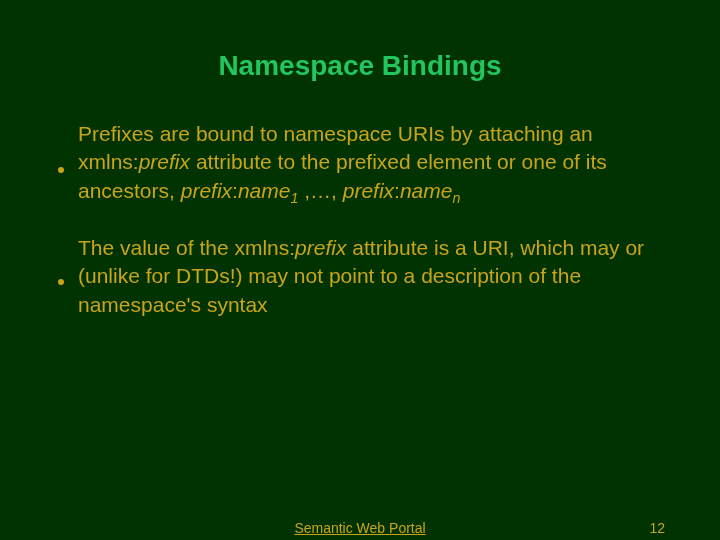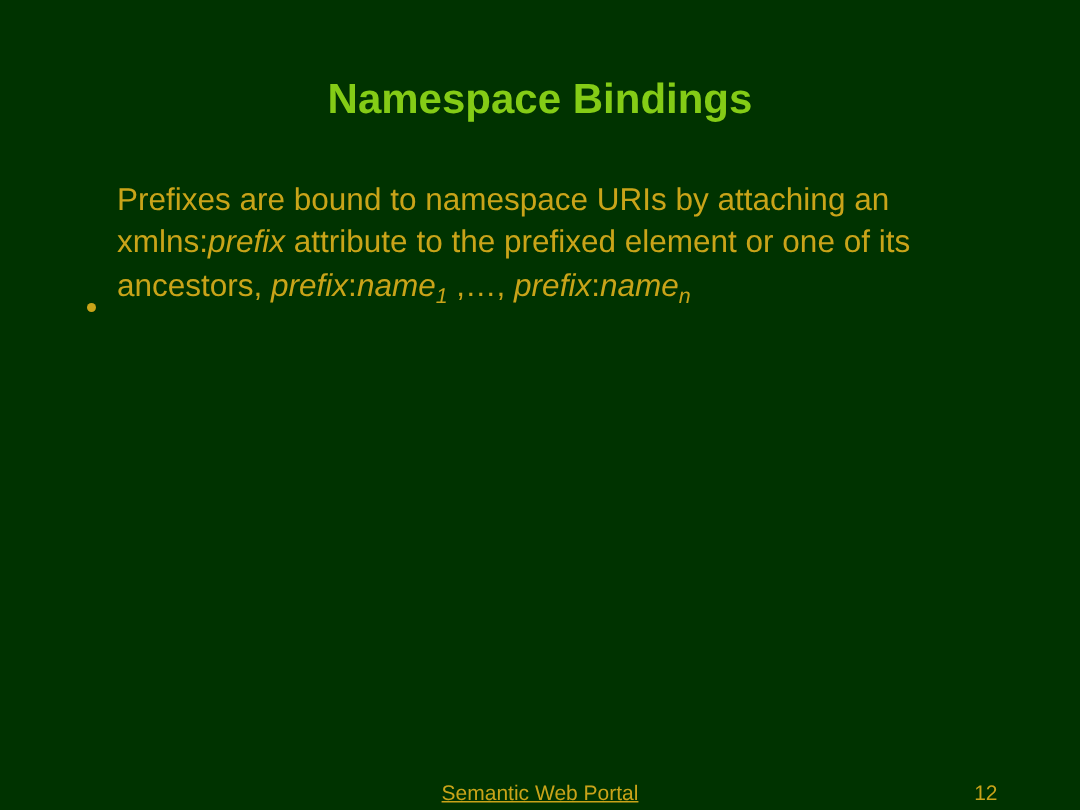--- a/index.html
+++ b/index.html
@@ -14,29 +14,29 @@
   .slide {
     width: 720px;
     height: 540px;
     padding: 50px 50px 0 50px;
     position: relative;
   }
   .title {
     text-align: center;
     font-size: 28px;
     font-weight: bold;
-    color: #84cc16;
+    color: #22c55e;
     margin-bottom: 38px;
   }
   .content {
     padding-left: 8px;
   }
   .bullet {
     display: flex;
-    align-items: flex-end;
+    align-items: center;
     margin-bottom: 26px;
     font-size: 21px;
     line-height: 1.35;
     color: #c9a419;
   }
   .dot {
     flex: 0 0 auto;
     width: 6px;
     height: 6px;
     background: #c9a419;
@@ -75,20 +75,26 @@
 
   <div class="content">
 
     <div class="bullet">
       <div class="dot"></div>
       <div class="text">
         <span>Prefixes are bound to namespace URIs by attaching an xmlns:</span><span class="italic">prefix</span><span> attribute to the prefixed element or one of its ancestors, </span><span class="italic">prefix</span><span>:</span><span class="italic">name</span><sub>1</sub><span> ,…, </span><span class="italic">prefix</span><span>:</span><span class="italic">name</span><sub>n</sub>
       </div>
     </div>
 
+    <div class="bullet">
+      <div class="dot"></div>
+      <div class="text">
+        <span>The value of the xmlns:</span><span class="italic">prefix</span><span> attribute is a URI, which may or (unlike for DTDs!) may not point to a description of the namespace's syntax</span>
+      </div>
+    </div>
 
 
   </div>
 
   <div class="footer">
     <span class="footer-center">Semantic Web Portal</span>
     <span class="footer-right">12</span>
   </div>
 </div>
 

